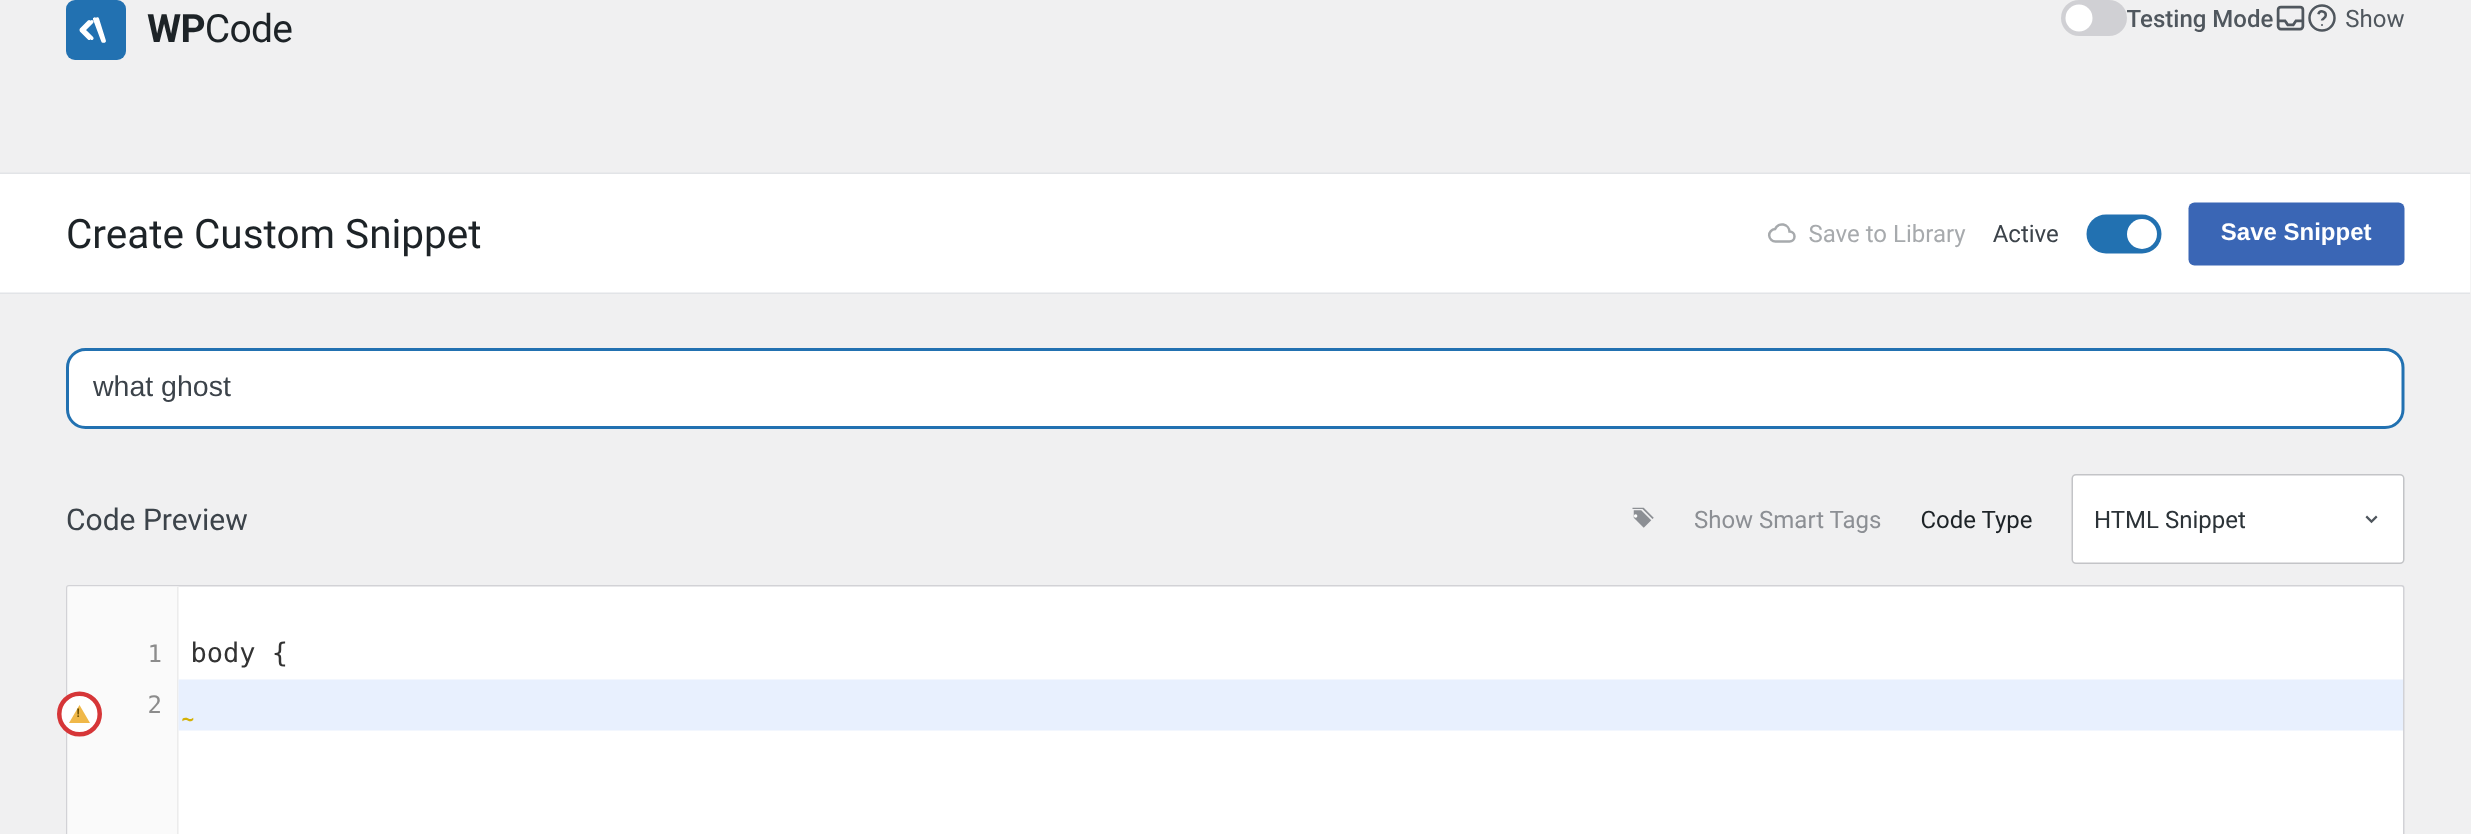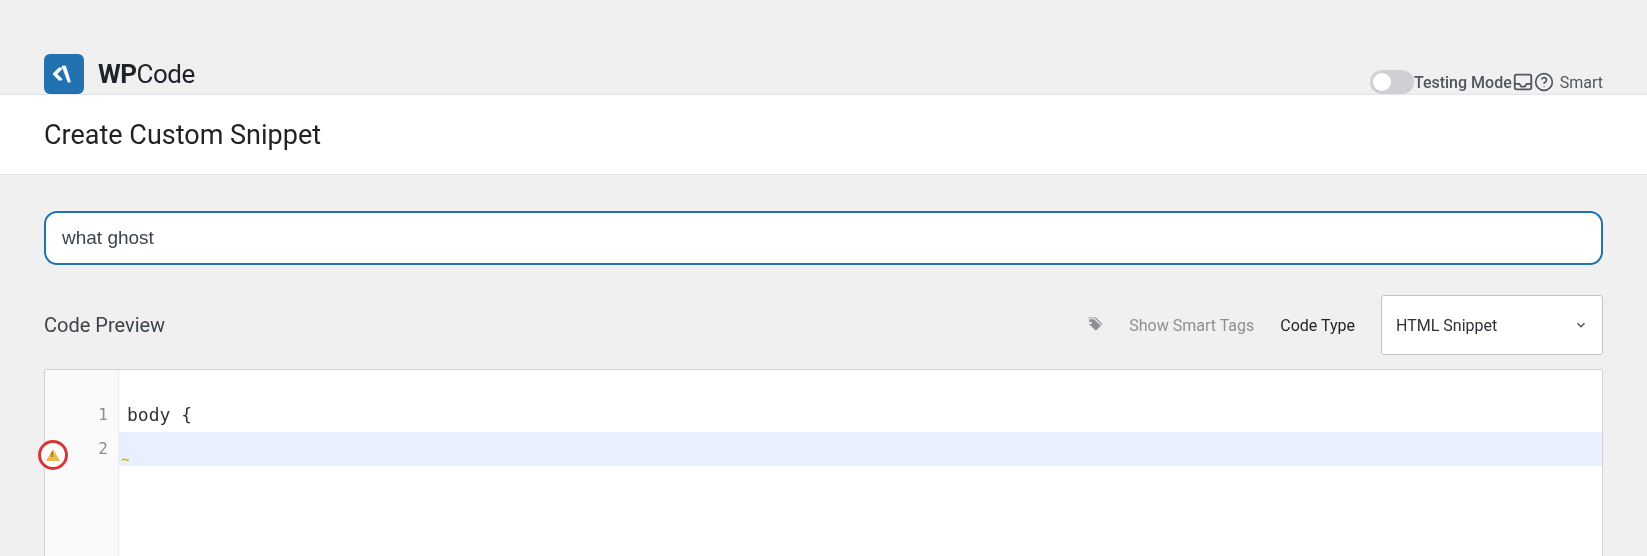--- a/index.html
+++ b/index.html
@@ -5,25 +5,25 @@
   * { box-sizing: border-box; margin: 0; padding: 0; }
   body {
     font-family: -apple-system, BlinkMacSystemFont, "Segoe UI", Roboto, sans-serif;
     background: #f0f0f1;
     color: #1d2327;
     width: 1647px;
     height: 556px;
     overflow: hidden;
   }
   .topbar {
-    height: 95px;
+    height: 116px;
     background: #f0f0f1;
     border-bottom: 1px solid #e2e4e7;
     display: flex;
-    align-items: flex-end;
+    align-items: flex-start;
     padding: 0 44px;
     justify-content: space-between;
   }
   .logo-wrap {
     display: flex;
     align-items: center;
     gap: 14px;
   }
   .logo-mark {
     width: 40px;
@@ -295,27 +295,40 @@
         <rect x="3" y="4" width="18" height="16" rx="2"></rect>
         <path d="M3 14h5l2 3h4l2-3h5"></path>
       </svg>
     </span>
     <span class="help-wrap">
       <svg width="20" height="20" viewBox="0 0 24 24" fill="none" stroke="currentColor" stroke-width="2">
         <circle cx="12" cy="12" r="10"></circle>
         <path d="M9.1 9a3 3 0 0 1 5.9 1c0 2-3 2.5-3 4"></path>
         <circle cx="12" cy="17.5" r="0.8" fill="currentColor" stroke="none"></circle>
       </svg>
-      <span>Smart</span>
+      <span>Show</span>
     </span>
   </div>
 </div>
 
 <div class="titlebar">
   <h1 class="page-title">Create Custom Snippet</h1>
+  <div class="titlebar-right">
+    <span class="ghost-link">
+      <svg width="20" height="20" viewBox="0 0 24 24" fill="none" stroke="currentColor" stroke-width="2">
+        <path d="M18 18a4 4 0 0 0 0-8 6 6 0 0 0-11.5-2A5 5 0 0 0 7 18h11z"></path>
+      </svg>
+      <span>Save to Library</span>
+    </span>
+    <span class="active-label">Active</span>
+    <div class="toggle big on">
+        <div class="knob"></div>
+      </div>
+    <button class="btn-primary">Save Snippet</button>
+  </div>
 </div>
 
 <div class="content">
   <input type="text" class="title-input" value="what ghost" style="">
 
   <div class="preview-row">
     <div class="preview-label">Code Preview</div>
     <div class="preview-right">
       <span class="smart-tags">
         <svg width="20" height="20" viewBox="0 0 24 24" fill="#8c8f94">

